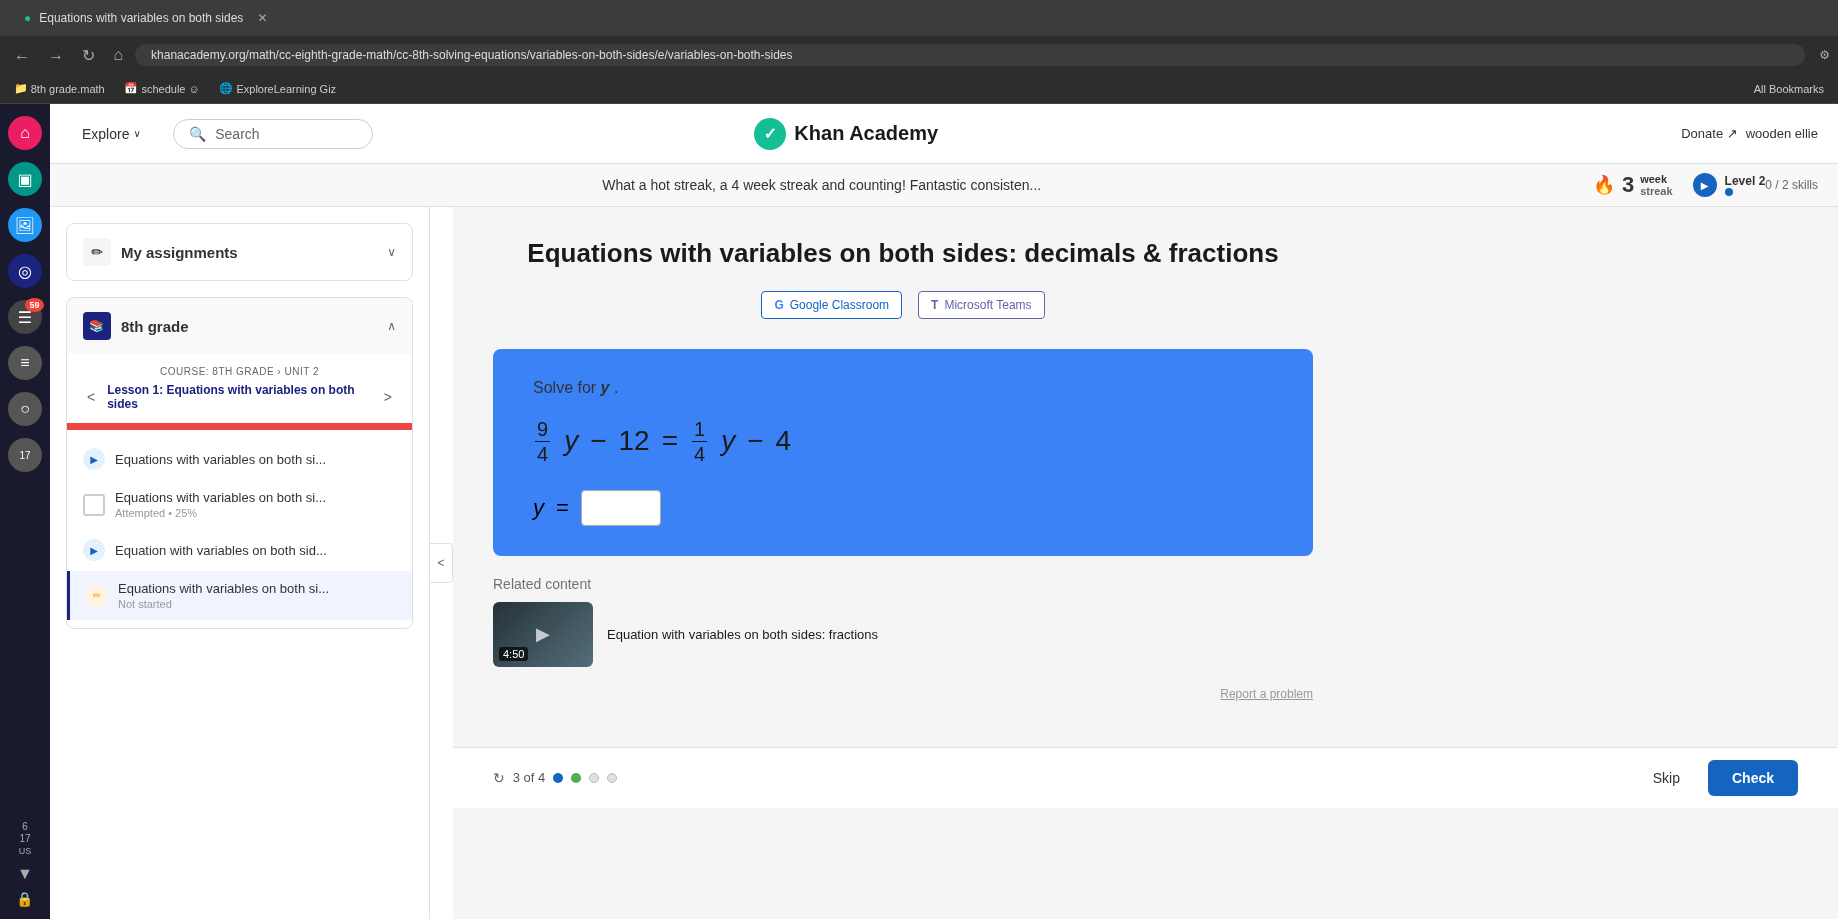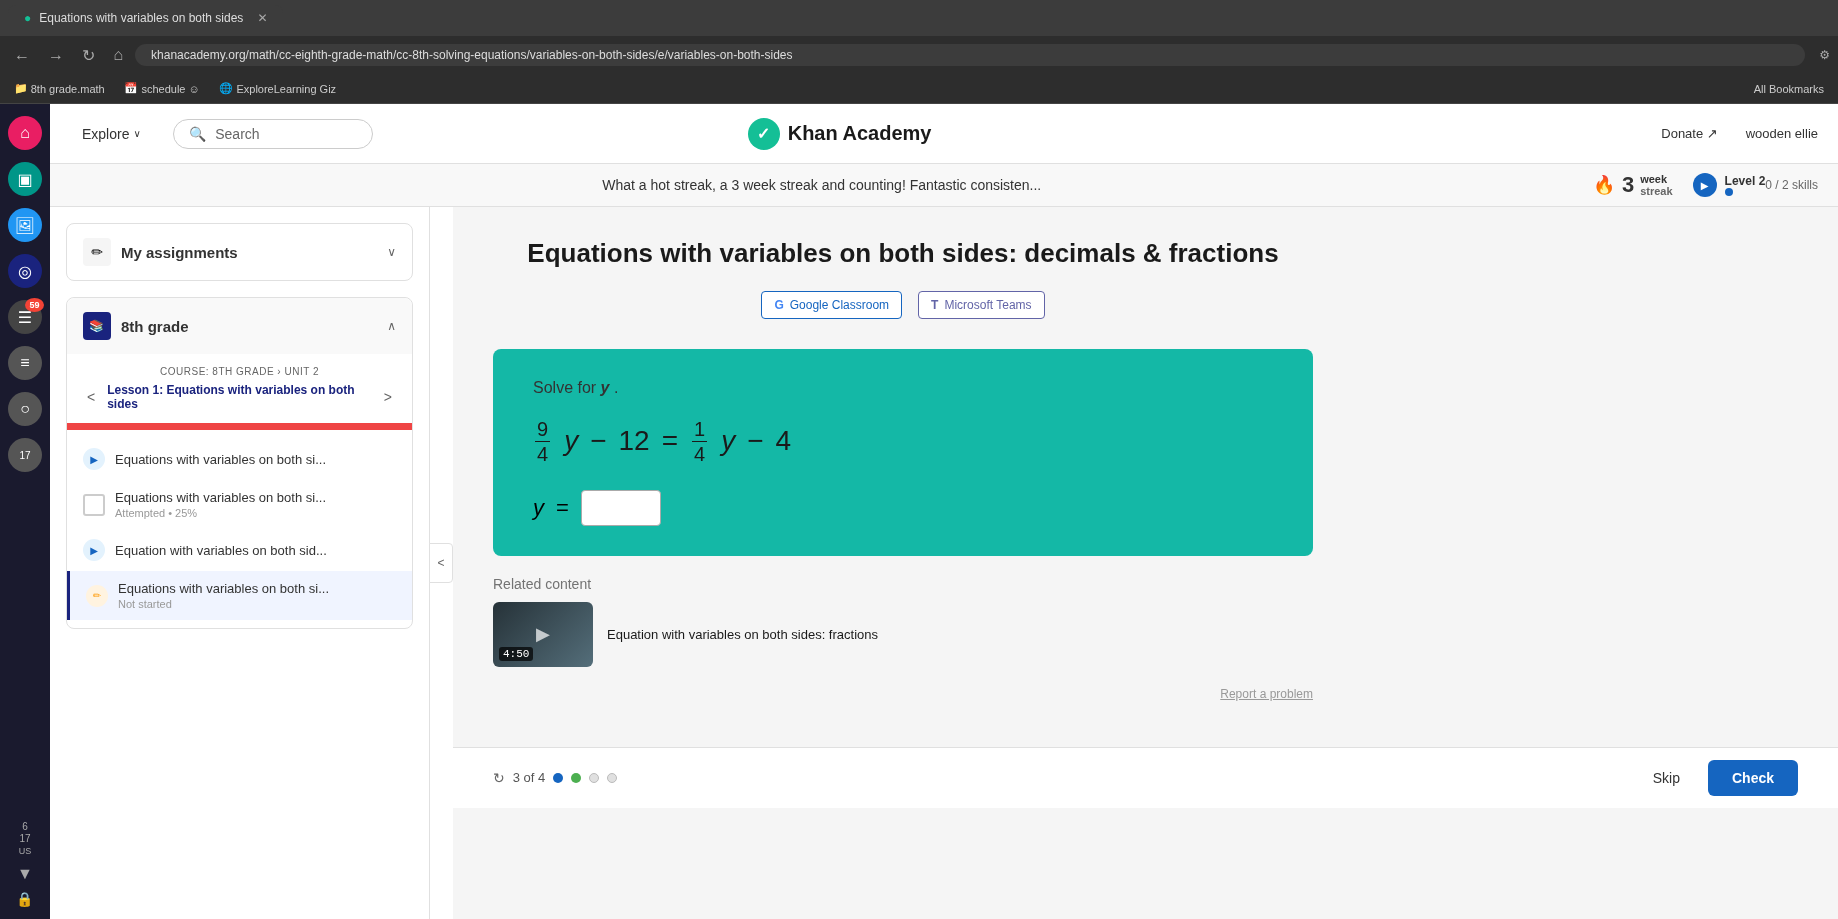--- a/index.html
+++ b/index.html
@@ -29,21 +29,21 @@
     .lang-indicator { color: #aaa; font-size: 10px; text-align: center; line-height: 1.2; }
 
     
     .ka-header { background: #fff; border-bottom: 1px solid #e0e0e0; display: flex; align-items: center; padding: 0 20px; height: 60px; gap: 20px; }
     .explore-btn { display: flex; align-items: center; gap: 4px; padding: 8px 12px; border-radius: 4px; cursor: pointer; font-size: 14px; color: #333; font-weight: 500; }
     .search-bar { display: flex; align-items: center; gap: 8px; border: 1px solid #ccc; border-radius: 20px; padding: 6px 16px; min-width: 200px; cursor: text; }
     .search-bar-text { font-size: 14px; color: #666; }
     .ka-logo { display: flex; align-items: center; gap: 8px; margin: 0 auto; }
     .ka-logo-icon { width: 32px; height: 32px; background: #14bf96; border-radius: 50%; display: flex; align-items: center; justify-content: center; color: #fff; font-size: 16px; font-weight: bold; }
     .ka-logo-text { font-size: 20px; font-weight: bold; color: #1a1a1a; }
-    .header-right { display: flex; align-items: center; gap: 28px; margin-left: auto; }
+    .header-right { display: flex; align-items: center; gap: 8px; margin-left: auto; }
     .donate-btn { font-size: 13px; color: #333; text-decoration: none; cursor: pointer; }
     .username { font-size: 13px; color: #333; cursor: pointer; }
 
     
     .streak-bar { background: #f8f8f8; border-bottom: 1px solid #e0e0e0; padding: 8px 20px; display: flex; align-items: center; font-size: 13px; color: #333; }
     .streak-message { flex: 1; text-align: center; font-size: 14px; color: #333; }
     .streak-counter { display: flex; align-items: center; gap: 6px; margin-left: 20px; }
     .fire-icon { color: #ff5722; font-size: 18px; }
     .streak-num { font-size: 22px; font-weight: bold; color: #333; }
     .level-section { display: flex; align-items: center; gap: 8px; margin-left: 20px; }
@@ -89,38 +89,38 @@
     .content-panel { flex: 1; background: #f5f5f5; overflow-y: auto; position: relative; }
     .content-inner { padding: 30px 40px; max-width: 900px; }
 
     .problem-title { font-size: 26px; font-weight: 700; color: #1a1a1a; text-align: center; margin-bottom: 20px; line-height: 1.3; }
 
     .share-row { display: flex; align-items: center; justify-content: center; gap: 16px; margin-bottom: 30px; }
     .share-btn { display: flex; align-items: center; gap: 6px; padding: 6px 12px; border-radius: 4px; font-size: 12px; cursor: pointer; border: 1px solid #ddd; background: #fff; }
     .share-btn.google { color: #1565c0; border-color: #1565c0; }
     .share-btn.teams { color: #6264a7; border-color: #6264a7; }
 
-    .problem-area { background: #14b8a6; border-radius: 8px; padding: 30px 40px; margin-bottom: 20px; }
+    .problem-area { background: #3b82f6; border-radius: 8px; padding: 30px 40px; margin-bottom: 20px; }
     .solve-for { font-size: 16px; color: #333; margin-bottom: 20px; }
     .solve-var { font-style: italic; font-weight: bold; }
 
     .equation { font-size: 28px; color: #1a1a1a; margin-bottom: 24px; display: flex; align-items: center; gap: 12px; }
     .fraction { display: inline-flex; flex-direction: column; align-items: center; vertical-align: middle; margin: 0 2px; }
     .fraction .num { border-bottom: 1.5px solid #1a1a1a; padding: 0 2px; font-size: 20px; line-height: 1.2; }
     .fraction .den { padding: 0 2px; font-size: 20px; line-height: 1.2; }
 
     .answer-row { display: flex; align-items: center; gap: 12px; font-size: 22px; }
     .answer-input { border: 1px solid #aaa; border-radius: 4px; width: 80px; height: 36px; padding: 4px 8px; font-size: 16px; text-align: center; outline: none; }
 
     .related-content { margin-bottom: 20px; }
     .related-title { font-size: 14px; color: #737373; margin-bottom: 10px; }
     .video-card { display: flex; align-items: center; gap: 14px; }
     .video-thumb { width: 100px; height: 65px; background: linear-gradient(135deg, #263238, #546e7a); border-radius: 6px; display: flex; align-items: flex-end; padding: 6px; position: relative; cursor: pointer; overflow: hidden; }
     .video-thumb::before { content: '▶'; position: absolute; top: 50%; left: 50%; transform: translate(-50%, -50%); color: rgba(255,255,255,0.7); font-size: 18px; }
-    .video-duration { background: rgba(0,0,0,0.7); color: #fff; font-size: 11px; padding: 1px 4px; border-radius: 3px; position: relative; z-index: 1; font-family: Liberation Mono, monospace; }
+    .video-duration { background: rgba(0,0,0,0.7); color: #fff; font-size: 11px; padding: 1px 4px; border-radius: 3px; position: relative; z-index: 1; }
     .video-title { font-size: 13px; color: #1a1a1a; font-weight: 500; }
 
     .report-link { text-align: right; font-size: 12px; color: #999; cursor: pointer; text-decoration: underline; margin-bottom: 16px; }
 
     .bottom-bar { display: flex; align-items: center; justify-content: space-between; padding: 12px 40px; background: #fff; border-top: 1px solid #e0e0e0; position: sticky; bottom: 0; }
     .progress-dots { display: flex; align-items: center; gap: 8px; font-size: 13px; color: #555; }
     .dot { width: 10px; height: 10px; border-radius: 50%; }
     .dot.active { background: #1565c0; }
     .dot.empty { background: #e0e0e0; border: 1px solid #bbb; }
     .dot.correct { background: #4caf50; }
@@ -212,21 +212,21 @@
       <div class="header-right">
         <span class="donate-btn">
           <span>Donate</span>
           <span> ↗</span>
         </span>
         <span class="username">wooden ellie</span>
       </div>
     </div>
 
     <div class="streak-bar">
-      <div class="streak-message">What a hot streak, a 3 week streak and counting! Fantastic consisten...</div>
+      <div class="streak-message">What a hot streak, a 4 week streak and counting! Fantastic consisten...</div>
       <div class="streak-counter">
         <span class="fire-icon">🔥</span>
         <span class="streak-num">3</span>
         <div>
           <div style="font-size:11px; font-weight:600;">week</div>
           <div style="font-size:11px; color:#666;font-weight:bold;">streak</div>
         </div>
       </div>
       <div class="level-section">
         <div class="play-btn">▶</div>

